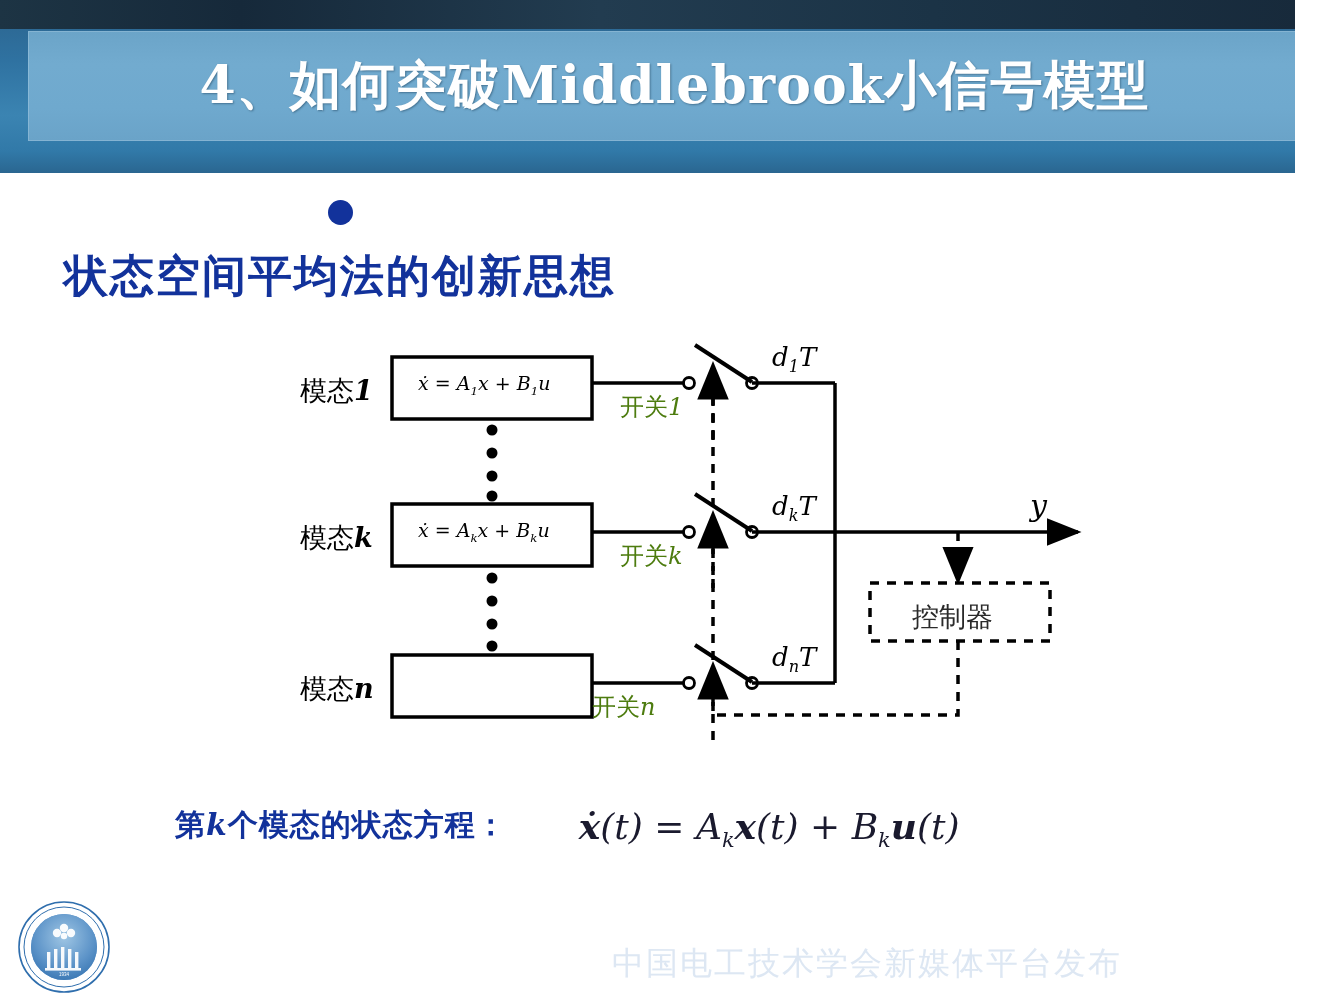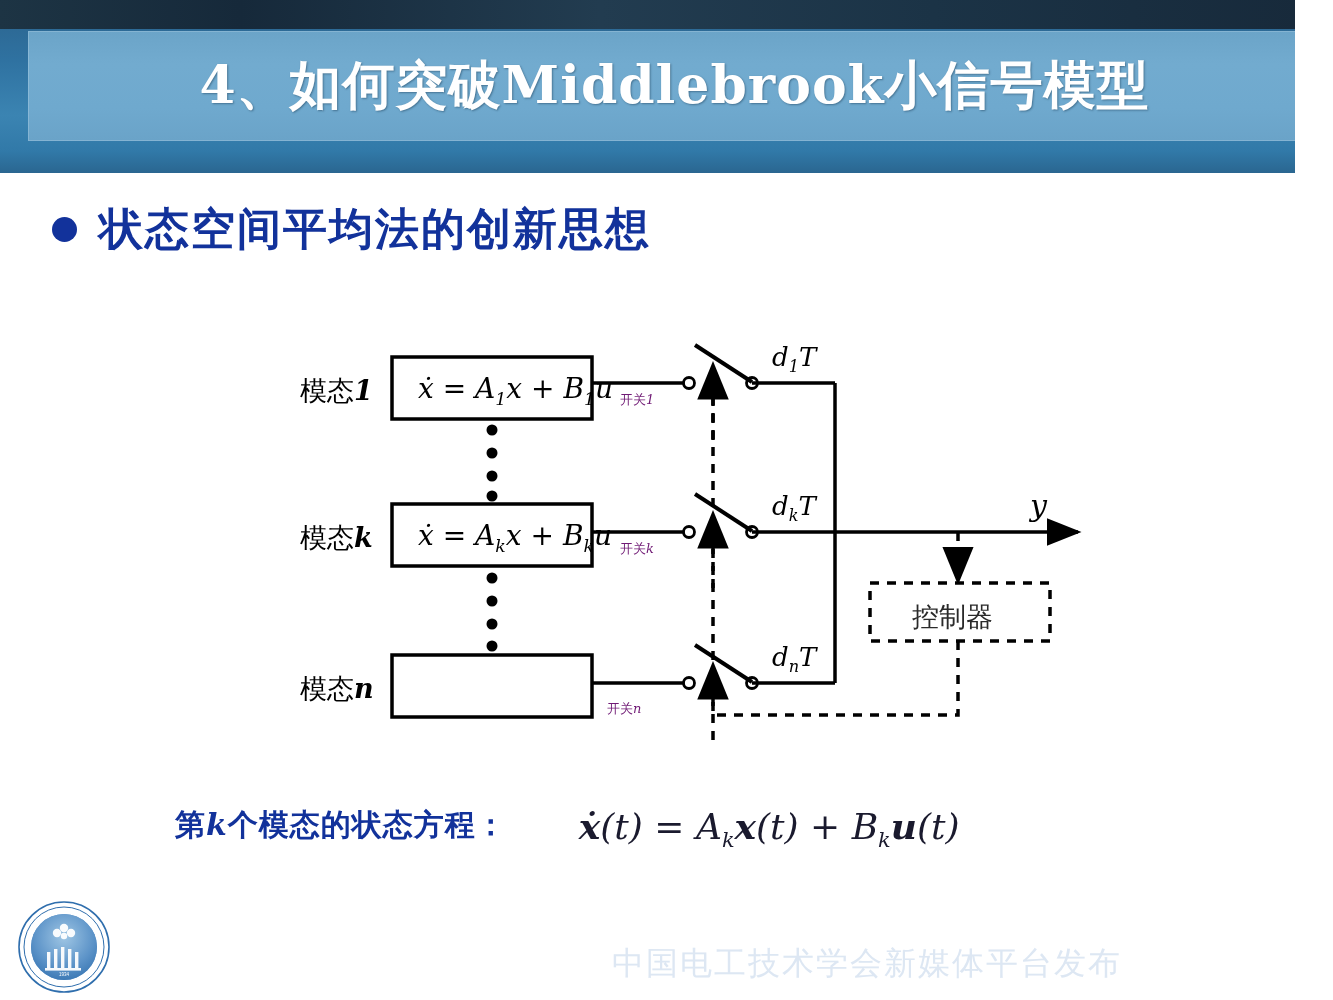--- a/index.html
+++ b/index.html
@@ -58,24 +58,25 @@
     font-weight: bold;
     font-size: 52px;
     letter-spacing: 1px;
     white-space: nowrap;
     text-shadow: 1px 1px 2px rgba(20,50,75,0.45);
   }
 
   
   #bullet-row {
     position: absolute;
-    left: 52px; top: 200px;
+    left: 64px; top: 200px;
     display: flex;
     align-items: center;
     gap: 22px;
+    flex-direction: column;
   }
   #bullet-dot {
     width: 25px; height: 25px;
     border-radius: 50%;
     background: #12329b;
     flex: 0 0 auto;
   }
   #bullet-text {
     color: #12329b;
     font-family: "DejaVu Sans", "Liberation Sans", sans-serif;
@@ -102,29 +103,29 @@
   }
   .mode-label .idx {
     font-style: italic;
     font-weight: bold;
     font-family: "DejaVu Serif", "Liberation Serif", serif;
   }
   .eq-box-text {
     position: absolute;
     color: #000000;
     font-family: "DejaVu Serif", "Liberation Serif", serif;
-    font-size: 28px;
+    font-size: 19px;
     white-space: nowrap;
     font-style: italic;
   }
   .sw-label {
     position: absolute;
-    color: #701a75;
-    font-family: "DejaVu Serif", "Liberation Serif", serif;
-    font-size: 13px;
+    color: #4d7c0f;
+    font-family: "DejaVu Serif", "Liberation Serif", serif;
+    font-size: 24px;
     white-space: nowrap;
   }
   .sw-label .idx { font-style: italic; }
   .dt-label {
     position: absolute;
     color: #000000;
     font-family: "DejaVu Serif", "Liberation Serif", serif;
     font-size: 26px;
     font-style: italic;
     white-space: nowrap;
@@ -301,21 +302,21 @@
       <span>A</span><sub>k</sub><span>x +</span>
       <span>B</span><sub>k</sub><span>u</span>
     </div>
 
     <div class="sw-label" style="left:620px; top:71px;">
       <span>开关</span><span class="idx">1</span>
     </div>
     <div class="sw-label" style="left:620px; top:220px;">
       <span>开关</span><span class="idx">k</span>
     </div>
-    <div class="sw-label" style="left:607px; top:371px;margin-top:9px;">
+    <div class="sw-label" style="left:592px; top:371px;">
       <span>开关</span><span class="idx">n</span>
     </div>
 
     <div class="dt-label" style="left:772px; top:22px;">
       <span>d</span><sub>1</sub><span>T</span>
     </div>
     <div class="dt-label" style="left:772px; top:171px;">
       <span>d</span><sub>k</sub><span>T</span>
     </div>
     <div class="dt-label" style="left:772px; top:322px;">

